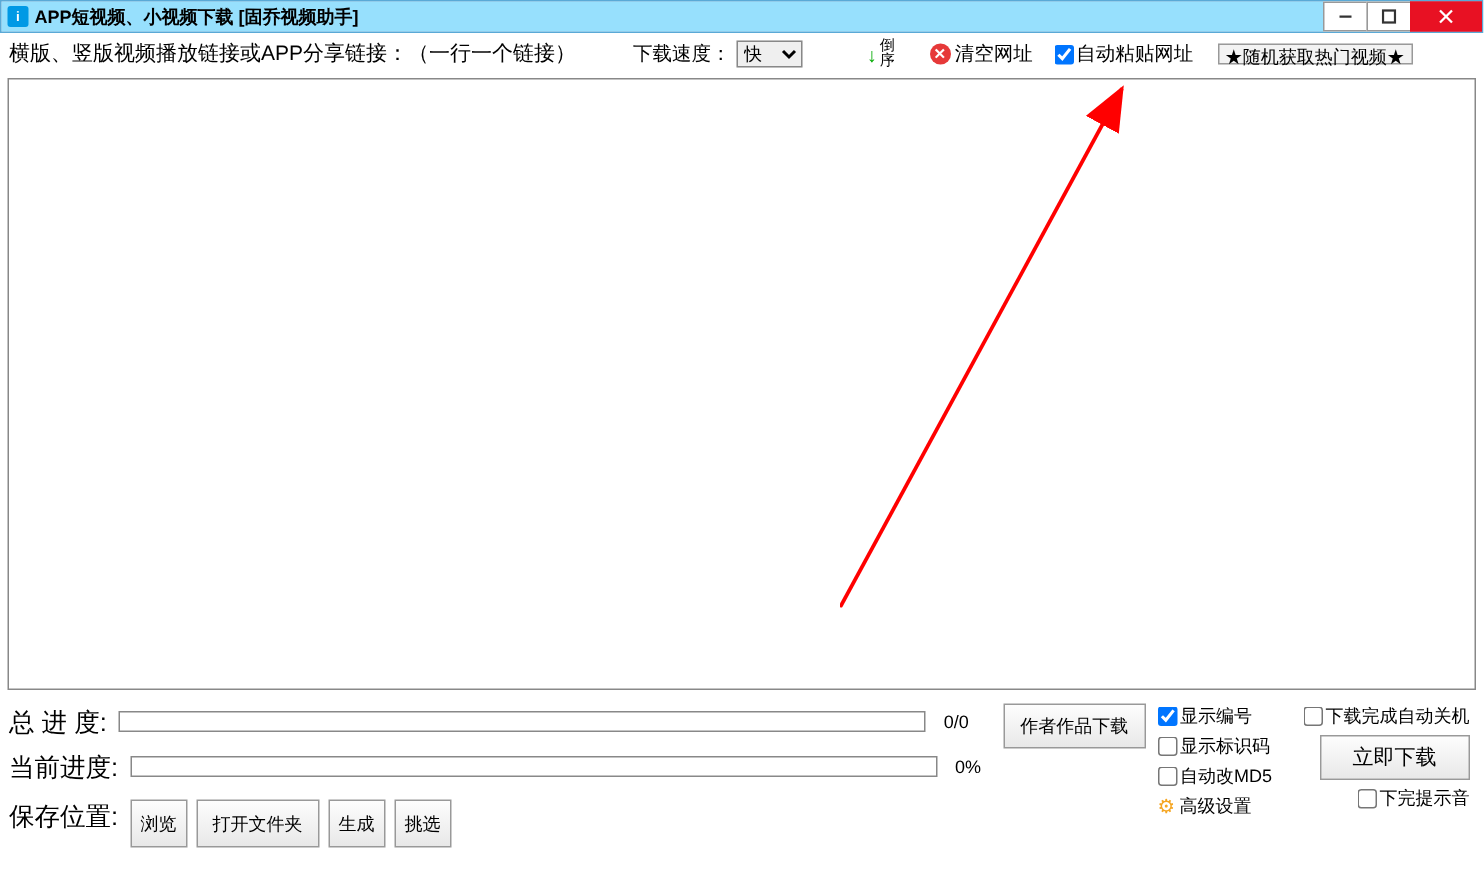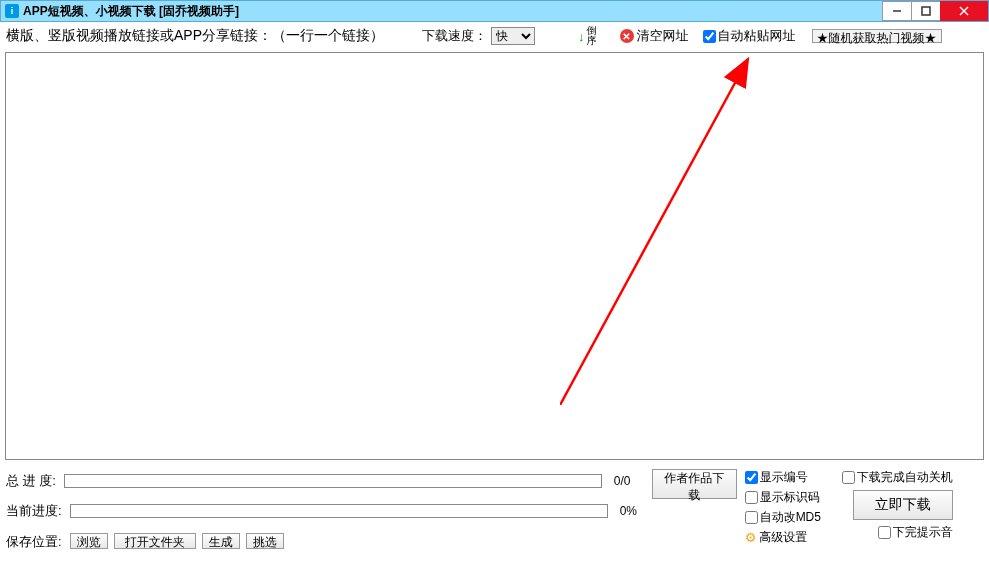--- a/index.html
+++ b/index.html
@@ -28,25 +28,25 @@
     .auto-paste { display: flex; align-items: center; margin-left: 10px; font-size: 13px; }
     .auto-paste input { margin-right: 2px; }
     .random-btn { margin-left: 12px; height: 14px; padding: 0 4px; font-size: 12px; border: 1px solid #999; background: #f3f3f3; cursor: pointer; }
     
     .main-textarea { width: 979px; height: 408px; margin: 2px 5px 0 5px; border: 1px solid #888; resize: none; font-size: 12px; padding: 2px; overflow: scroll; position: relative; }
     
     .arrow-annotation { position: absolute; top: 55px; left: 560px; pointer-events: none; z-index: 10; }
     
     .bottom-panel { padding: 4px 6px; }
     .bottom-row { display: flex; align-items: center; height: 24px; gap: 6px; }
-    .prog-label { font-size: 13px; white-space: nowrap; padding-right: 2px; }
+    .prog-label { font-size: 17px; white-space: nowrap; padding-right: 2px; }
     .prog-bar { width: 538px; height: 14px; border: 1px solid #888; background: #fff; }
     .prog-text { font-size: 12px; padding-left: 6px; width: 40px; }
     
-    .btn { height: 16px; padding: 0 10px; font-size: 12px; border: 1px solid #999; background: linear-gradient(#fdfdfd, #e8e8e8); cursor: pointer; }
+    .btn { height: 32px; padding: 0 10px; font-size: 12px; border: 1px solid #999; background: linear-gradient(#fdfdfd, #e8e8e8); cursor: pointer; }
     .btn.small { padding: 0 6px; }
     .btn.big { height: 30px; width: 100px; font-size: 14px; }
     
     .chk-wrap { display: flex; align-items: center; font-size: 12px; white-space: nowrap; }
     .chk-wrap input { margin-right: 2px; }
     
     .save-row { display: flex; gap: 6px; height: 24px; margin-top: 4px; }
     .save-input { width: 440px; height: 20px; border: 1px solid #888; padding: 0 4px; font-size: 12px; font-family: SimSun, monospace; }
     
     .adv-wrap { display: flex; align-items: center; gap: 3px; font-size: 12px; cursor: pointer; }
@@ -143,21 +143,21 @@
       <div class="save-row">
         <span class="prog-label">保存位置:</span>
         <button class="btn small">浏览</button>
         <button class="btn">打开文件夹</button>
         <button class="btn small">生成</button>
         <button class="btn small">挑选</button>
       </div>
     </div>
 
     <div class="mid-controls" style="margin-left:-10px;">
-      <button class="btn" style="height:30px;width:85px;">作者作品下载</button>
+      <button class="btn" style="height:30px;width:95px;">作者作品下载</button>
     </div>
 
     <div class="col-checks">
       <label class="chk-wrap">
         <input type="checkbox" checked="" style="">
         <span>显示编号</span>
       </label>
       <label class="chk-wrap">
         <input type="checkbox" style="">
         <span>显示标识码</span>

